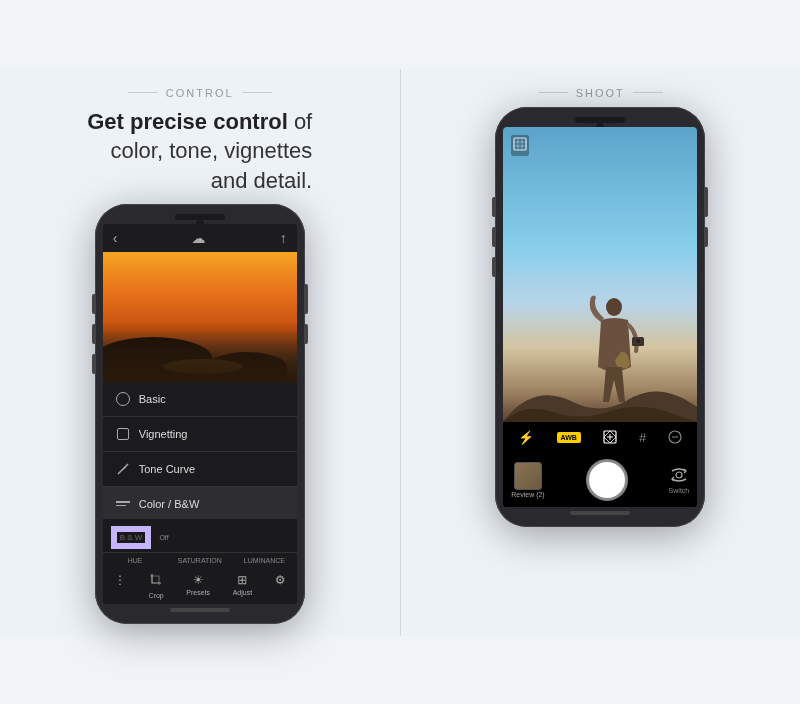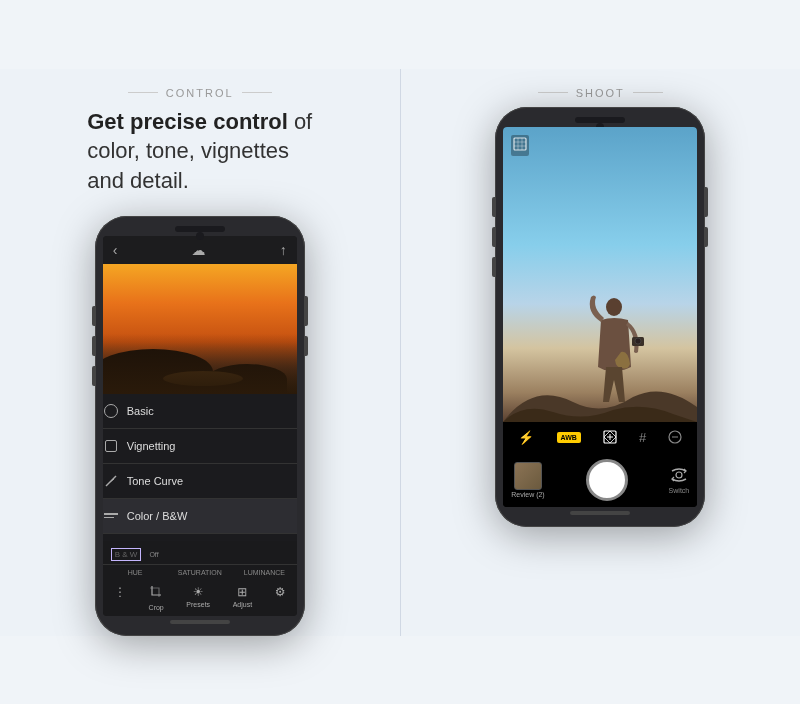--- a/index.html
+++ b/index.html
@@ -47,23 +47,23 @@
       display: inline-block;
       width: 30px;
       height: 1px;
       background: #ccc;
     }
 
     .panel-title {
       font-size: 22px;
       font-weight: 300;
       color: #333;
-      text-align: left;
+      text-align: right;
       line-height: 1.35;
-      margin-bottom: 20px;
+      margin-bottom: 8px;
       padding: 0 10px;
     }
 
     .panel-title strong {
       font-weight: 700;
       color: #222;
     }
 
     
     .phone-frame {
@@ -181,21 +181,21 @@
 
     .panel-overlay {
       background: rgba(28, 28, 30, 0.97);
       flex: 1;
       overflow: hidden;
     }
 
     .menu-item {
       display: flex;
       align-items: center;
-      padding: 9px 0;
+      padding: 9px 12px;
       border-bottom: 1px solid #333;
       color: #ddd;
       font-size: 11px;
       gap: 8px;
     }
 
     .menu-item.active {
       background: rgba(50,50,55,0.8);
     }
 
@@ -219,21 +219,21 @@
       display: flex;
       align-items: center;
       border-bottom: 1px solid #333;
       padding: 3px 8px;
       gap: 4px;
     }
 
     .bw-strip-label {
       font-size: 8px;
       color: #666;
-      border: 1px solid #c4b5fd;
+      border: 6px solid #c4b5fd;
       padding: 1px 3px;
     }
 
     .bw-row {
       display: flex;
       padding: 2px 0;
     }
 
     .bw-col {
       flex: 1;

